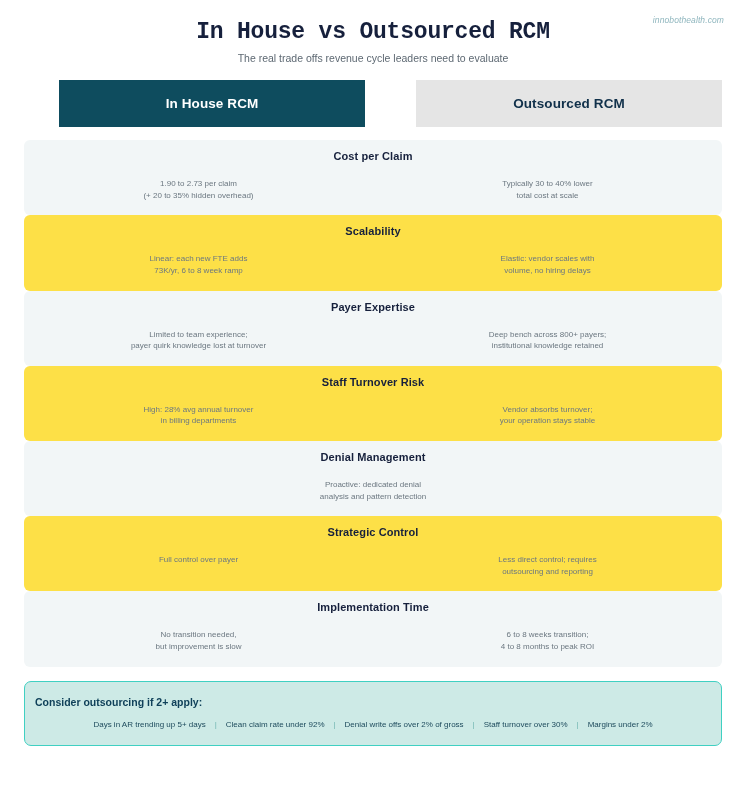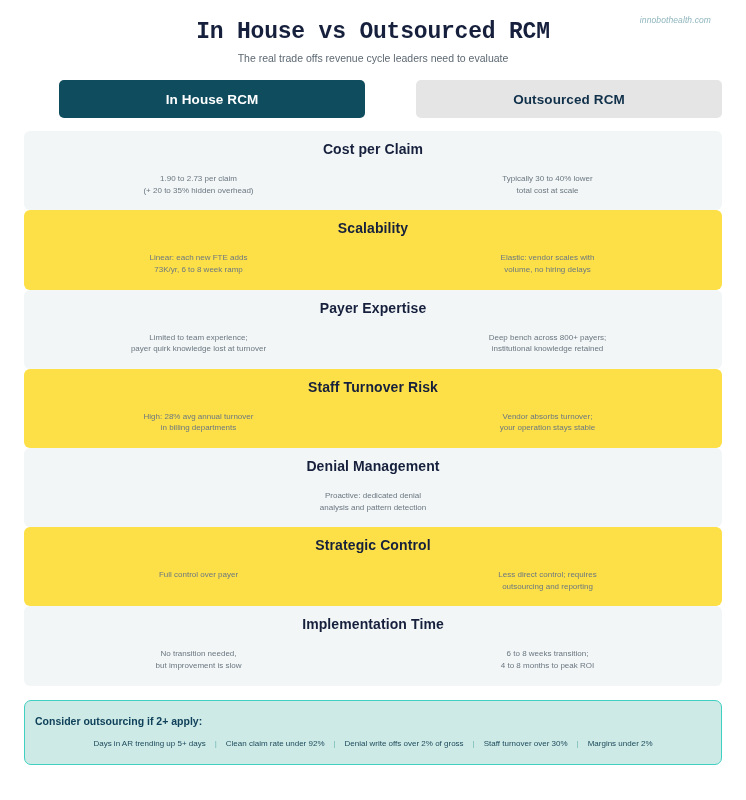--- a/index.html
+++ b/index.html
@@ -18,21 +18,21 @@
     width: 746px;
     height: 800px;
     position: relative;
     box-sizing: border-box;
   }
 
   
   .watermark {
     position: absolute;
     top: 15px;
-    right: 35px;
+    right: 22px;
     font-size: 8.5px;
     font-style: italic;
     color: #8fb6be;
     letter-spacing: 0.1px;
   }
   .title {
     text-align: center;
     font-size: 23px;
     font-weight: bold;
     color: #16203c;
@@ -49,22 +49,22 @@
   }
 
   
   .col-headers {
     display: flex;
     gap: 16px;
     margin: 16px 24px 0 24px;
   }
   .col-head {
     flex: 1 1 0;
-    height: 38px;
-    border-radius: 5px;
+    height: 47px;
+    border-radius: 0;
     display: flex;
     align-items: center;
     justify-content: center;
     font-size: 13.5px;
     font-weight: bold;
     letter-spacing: 0.1px;
     margin-left: 35px;
   }
   .col-head.left {
     background: #0e4c5e;
@@ -82,21 +82,21 @@
   .row {
     border-radius: 6px;
     padding: 10px 0 14px 0;
     background: #fde047;
   }
   .row.shaded {
     background: #f2f6f7;
   }
   .row-label {
     text-align: center;
-    font-size: 14px;
+    font-size: 11px;
     font-weight: bold;
     color: #16203c;
     margin-bottom: 16px;
     letter-spacing: 0.1px;
   }
   .row-cells {
     display: flex;
   }
   .cell {
     flex: 1 1 0;

